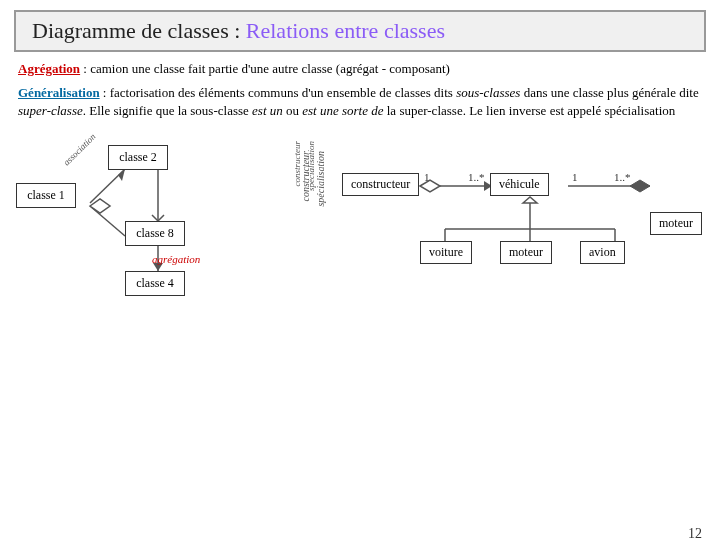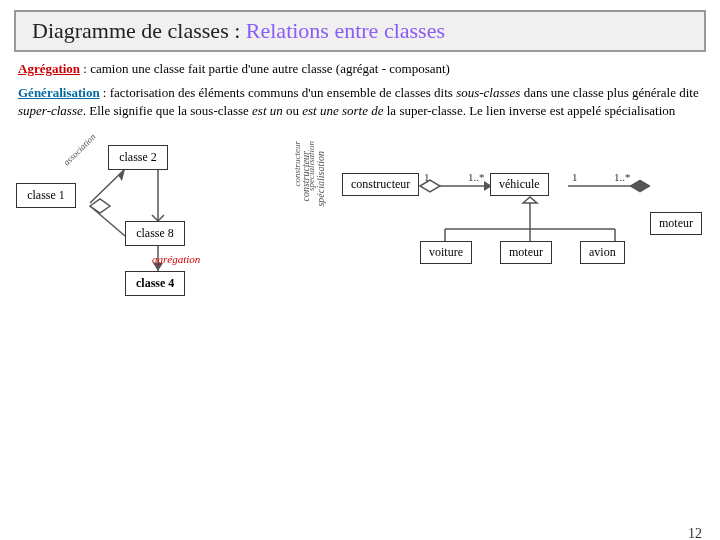--- a/index.html
+++ b/index.html
@@ -112,21 +112,20 @@
     .classe3-box {
       position: absolute;
       left: 115px;
       top: 90px;
     }
 
     .classe4-box {
       position: absolute;
       left: 115px;
       top: 140px;
-      font-weight: bold;
     }
 
     
     .uml-left svg {
       position: absolute;
       top: 0;
       left: 0;
       width: 280px;
       height: 170px;
       pointer-events: none;

